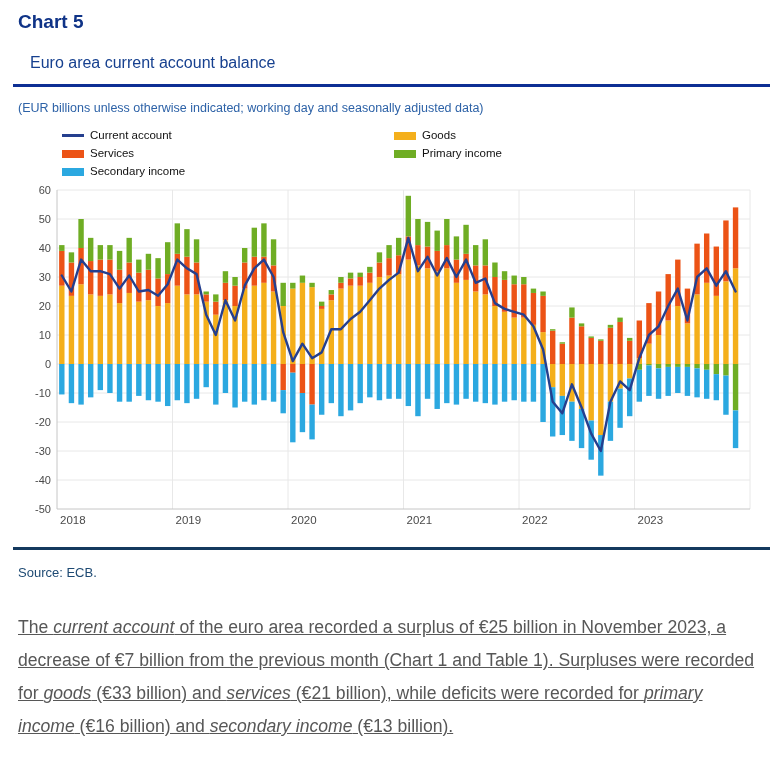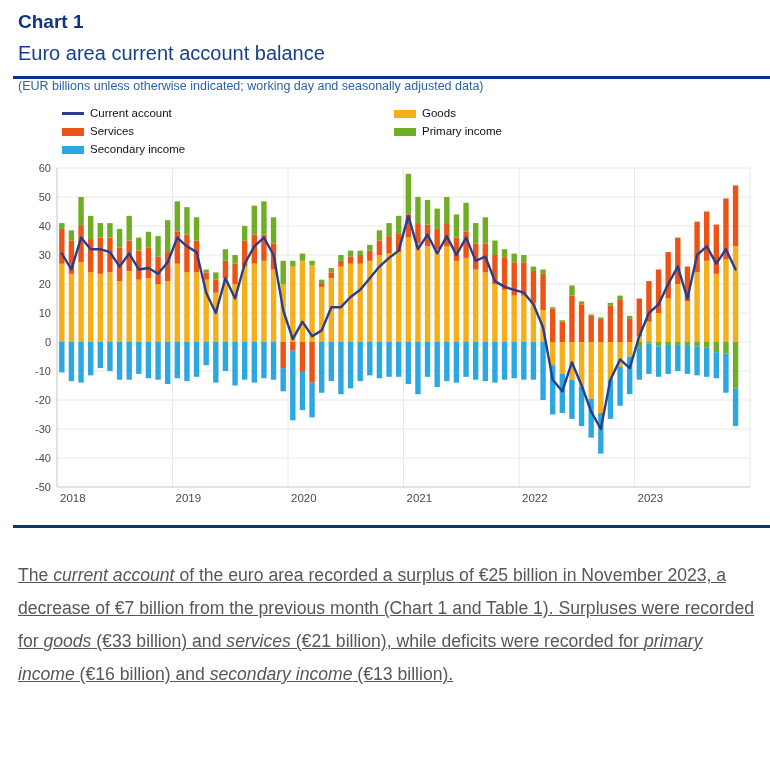--- a/index.html
+++ b/index.html
@@ -10,29 +10,29 @@
     font-family:"Liberation Sans","DejaVu Sans",sans-serif;
     overflow:hidden;
     box-sizing:border-box;
   }
   .inner{padding:0 18px;}
   .kicker{
     margin:0;padding-top:11px;
     font-size:19px;font-weight:700;color:#0f3387;
   }
   .subtitle{
-    margin:0;padding-top:9px;
-    font-size:20px;font-weight:400;color:#16408f;
+    margin:12px;padding-top:9px;
+    font-size:16px;font-weight:400;color:#16408f;
   }
   .rule-top{
     height:3px;background:#0d2f94;
     margin:11px -18px 0 -5px;
   }
   .note{
-    margin:0;
+    margin:0;padding-top:14px;
     font-size:12.5px;color:#2d62a7;
   }
   .legend{
     display:flex;margin:13px 0 0 44px;
     font-size:11.5px;color:#111111;
   }
   .legend-col{display:flex;flex-direction:column;row-gap:3px;}
   .legend-col.c1{width:332px;}
   .legend-item{display:flex;align-items:center;line-height:15px;}
   .sw{width:22px;height:8px;margin-right:6px;flex:0 0 auto;}
@@ -53,21 +53,21 @@
     text-decoration:underline;
   }
   .para .it{font-style:italic;}
   svg text{font-family:"Liberation Sans","DejaVu Sans",sans-serif;}
 </style>
 </head>
 <body>
 
 <div class="page">
   <div class="inner">
-    <h1 class="kicker">Chart 1</h1>
+    <h1 class="kicker">Chart 5</h1>
     <h2 class="subtitle">Euro area current account balance</h2>
     <div class="rule-top"></div>
     <p class="note">(EUR billions unless otherwise indicated; working day and seasonally adjusted data)</p>
 
     <div class="legend" id="legend">
         <div class="legend-col c1">
           <div class="legend-item">
             <span class="sw line" style="background: rgb(37, 63, 142);"></span>
             <span>Current account</span>
           </div>
@@ -411,16 +411,17 @@
           <text x="31" y="330" text-anchor="end" font-size="11" fill="#4a4a4a">-50</text>
           <text x="40" y="341" text-anchor="start" font-size="11.5" fill="#4a4a4a">2018</text>
           <text x="155.5" y="341" text-anchor="start" font-size="11.5" fill="#4a4a4a">2019</text>
           <text x="271" y="341" text-anchor="start" font-size="11.5" fill="#4a4a4a">2020</text>
           <text x="386.5" y="341" text-anchor="start" font-size="11.5" fill="#4a4a4a">2021</text>
           <text x="502" y="341" text-anchor="start" font-size="11.5" fill="#4a4a4a">2022</text>
           <text x="617.5" y="341" text-anchor="start" font-size="11.5" fill="#4a4a4a">2023</text>
         </svg></div>
 
     <div class="rule-bottom"></div>
+    <p class="source">Source: ECB.</p>
 
     <p class="para" id="para"><span>The </span><span class="it">current account</span><span> of the euro area recorded a surplus of €25 billion in November 2023, a decrease of €7 billion from the previous month (Chart 1 and Table 1). Surpluses were recorded for </span><span class="it">goods</span><span> (€33 billion) and </span><span class="it">services</span><span> (€21 billion), while deficits were recorded for </span><span class="it">primary income</span><span> (€16 billion) and </span><span class="it">secondary income</span><span> (€13 billion).</span></p>
   </div>
 </div>
 
 </body></html>

